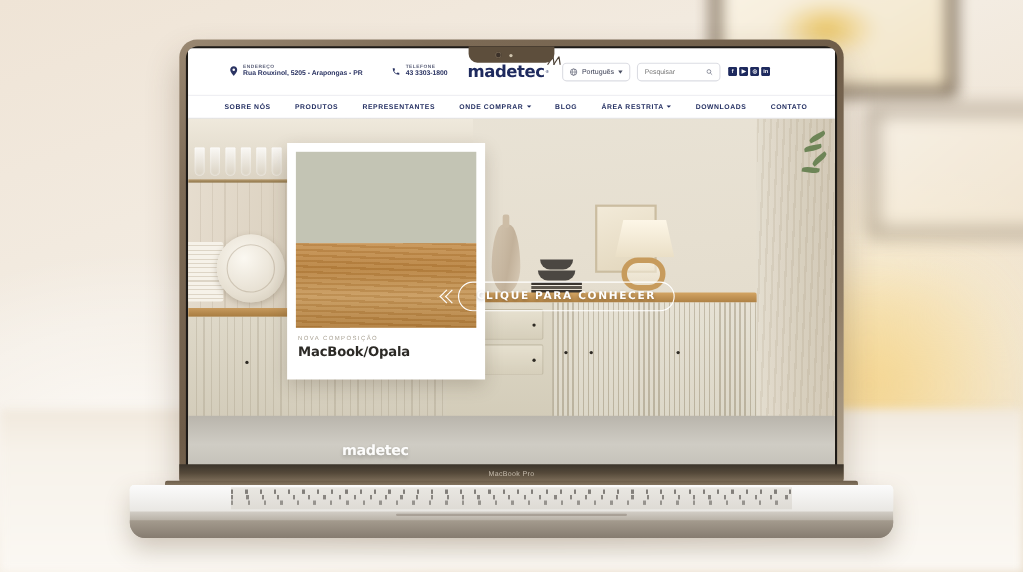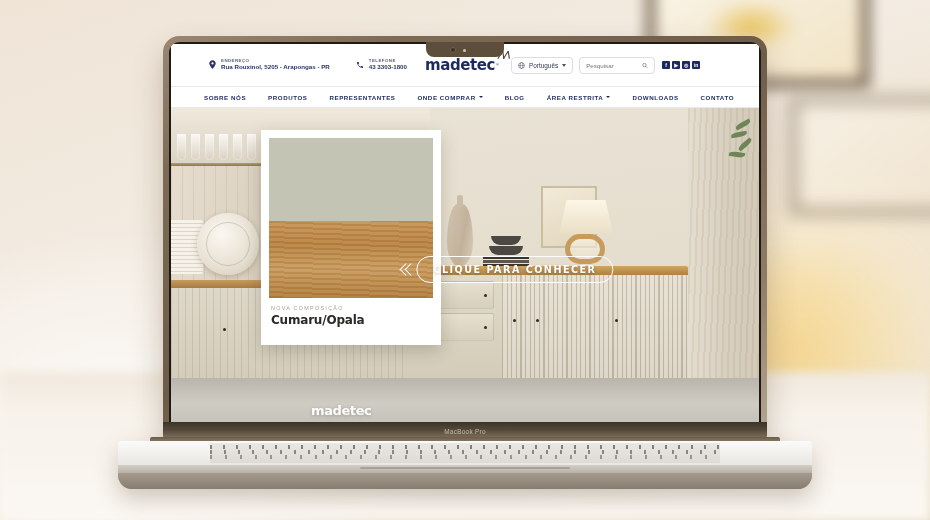--- a/index.html
+++ b/index.html
@@ -570,21 +570,21 @@
             <div class="floor"></div>
           </div>
 
           <div class="card">
             <div class="swatch">
               <div class="swatch-top"></div>
               <div class="swatch-bot"></div>
             </div>
             <div class="card-meta">
               <div class="card-eyebrow">NOVA COMPOSIÇÃO</div>
-              <div class="card-title">Cumaru/Opala</div>
+              <div class="card-title">MacBook/Opala</div>
             </div>
           </div>
 
           <div class="cta-wrap">
             <span class="chev">
               <span></span>
                 <span></span>
             </span>
             <span class="cta-btn">CLIQUE PARA CONHECER</span>
           </div>

